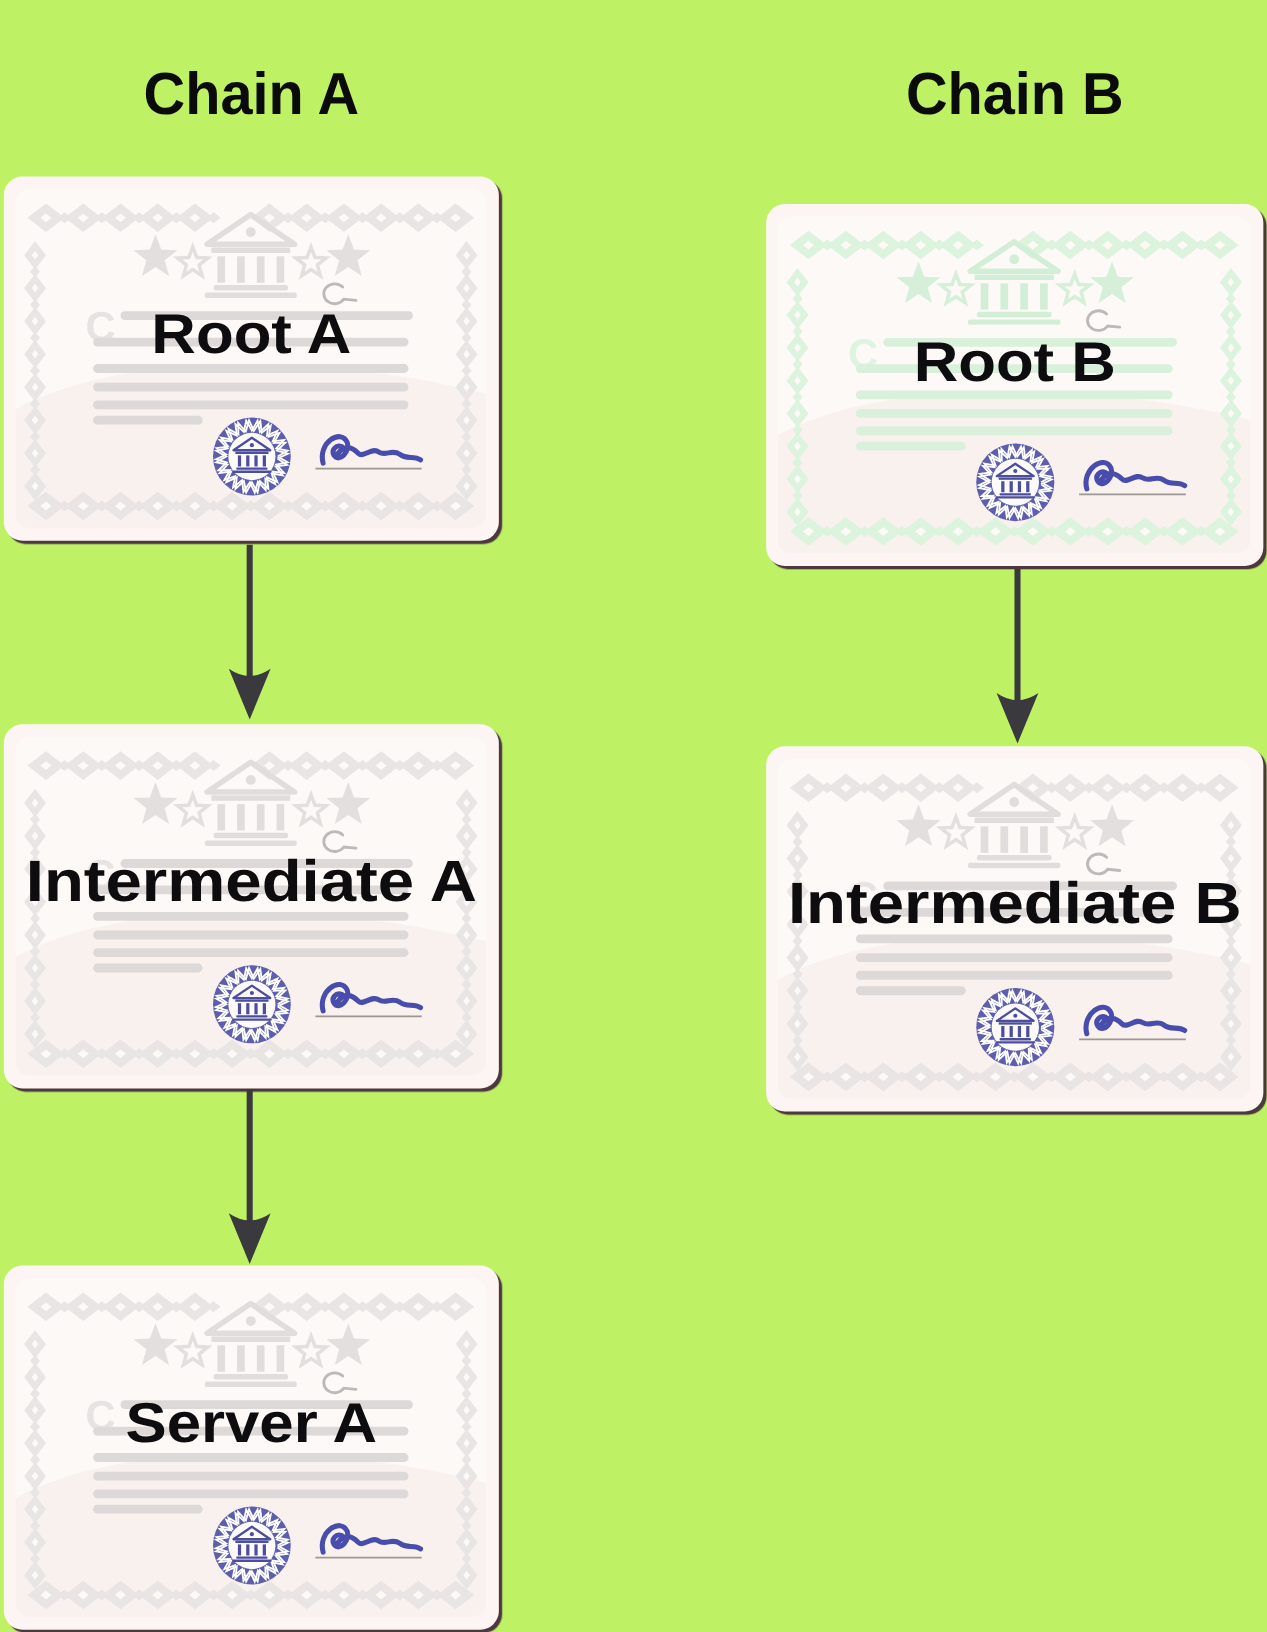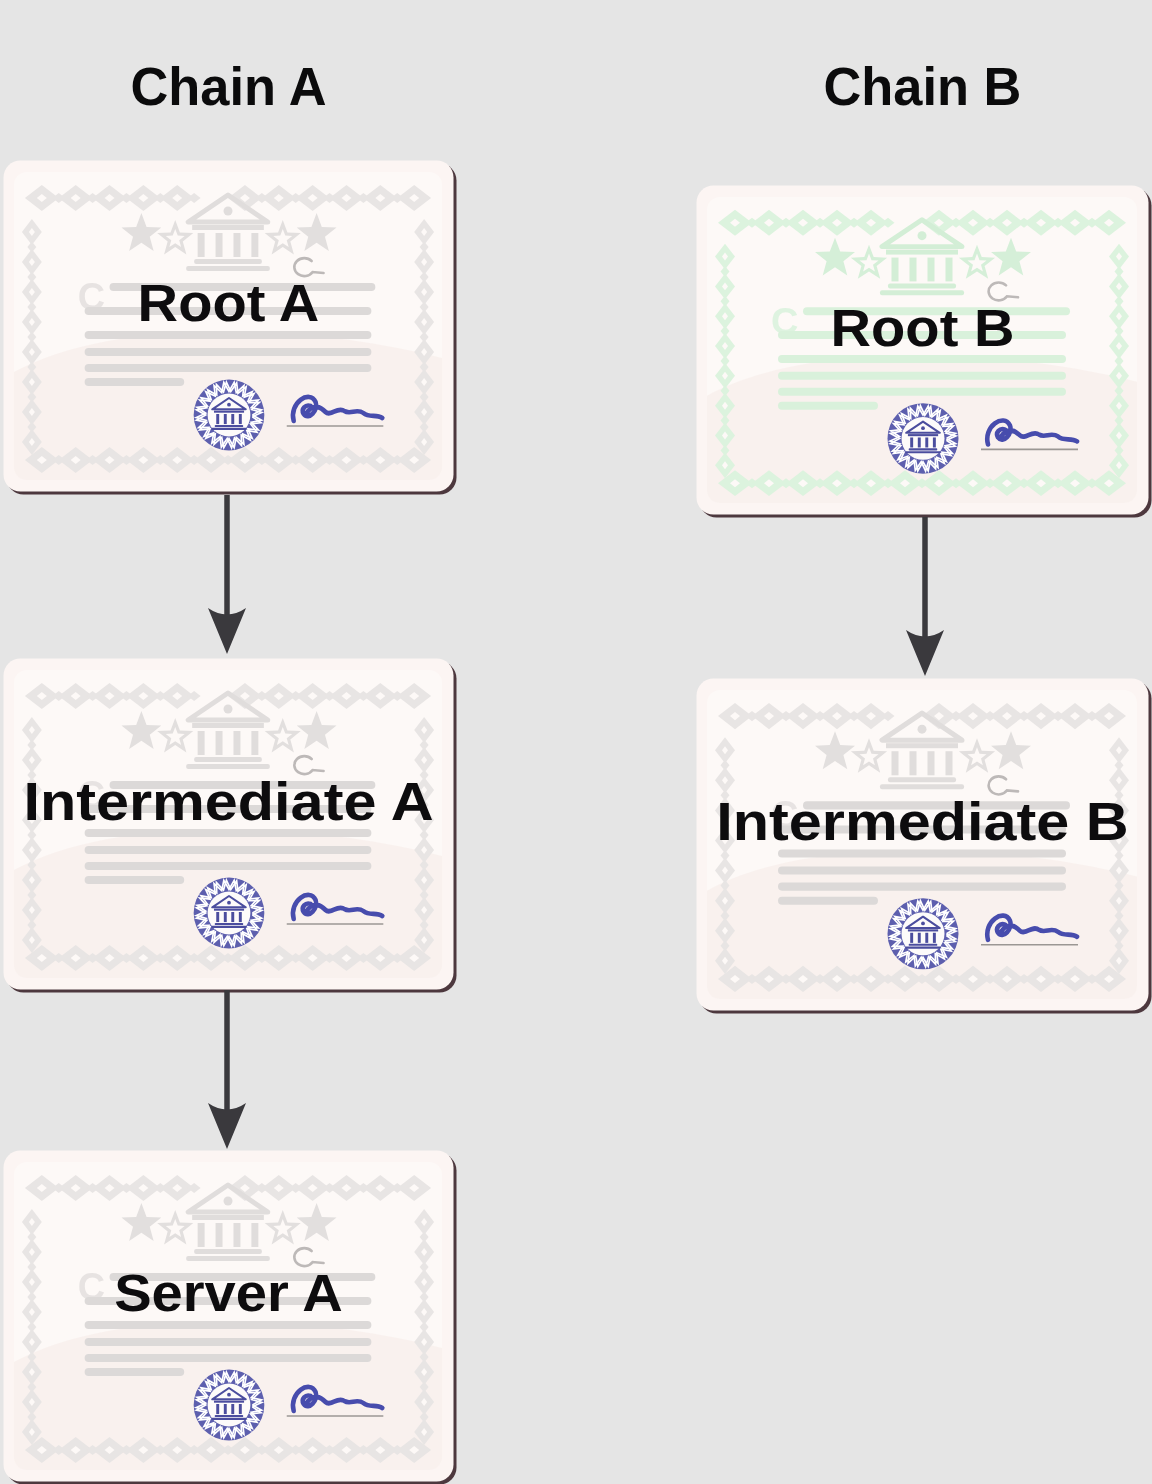--- a/index.html
+++ b/index.html
@@ -1,18 +1,18 @@
 <!DOCTYPE html>
 <html><head>
 <meta charset="utf-8">
 <style>
   html,body{margin:0;padding:0;background:#ffffff;}
   #page{
     position:relative;width:1152px;height:1484px;overflow:hidden;
-    background:#e5e5e5;font-family:"Liberation Sans",sans-serif;
+    background:#bef264;font-family:"Liberation Sans",sans-serif;
   }
   .chain-heading{
     position:absolute;top:56px;height:60px;line-height:60px;
     font-size:54px;font-weight:bold;color:#0b0b0c;text-align:center;
     transform:scaleX(0.97);transform-origin:50% 50%;white-space:nowrap;
   }
   #heading-a{left:2px;width:453px;}
   #heading-b{left:695px;width:455px;}
   .cert{position:absolute;}
   .cert-art{display:block;width:100%;height:100%;overflow:visible;}

